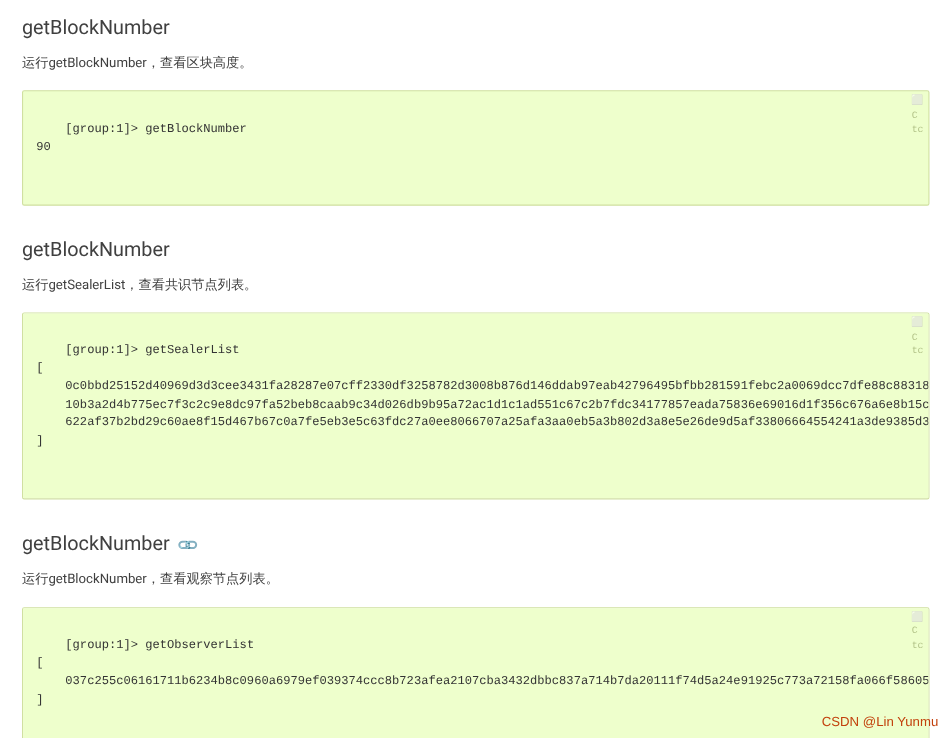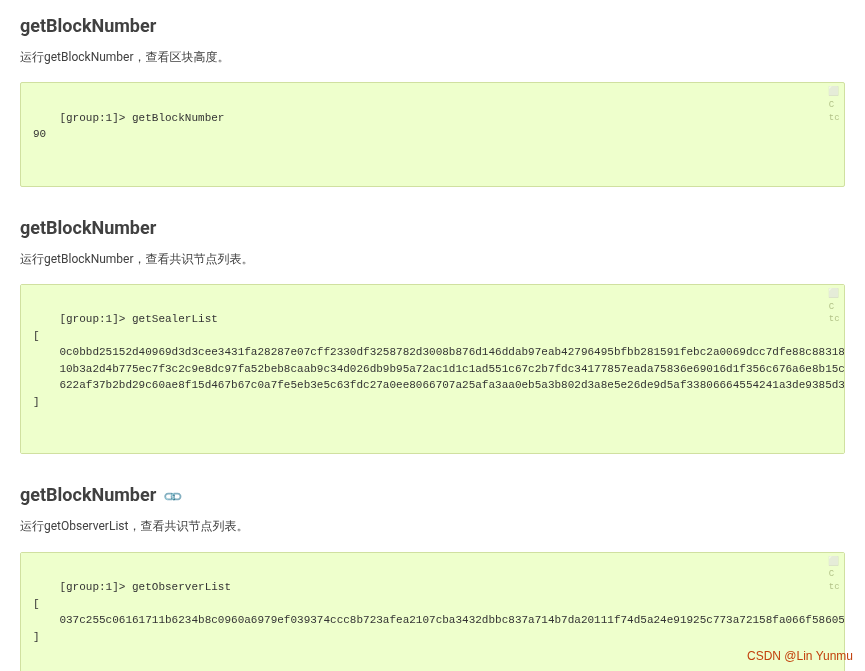--- a/index.html
+++ b/index.html
@@ -12,21 +12,21 @@
       background: #ffffff;
       color: #333;
       padding: 15px 20px;
       width: 865px;
     }
     .section {
       margin-bottom: 30px;
     }
     .section-heading {
       font-size: 18px;
-      font-weight: 700;
+      font-weight: 400;
       color: #404040;
       margin-bottom: 12px;
       display: inline-block;
     }
     .link-icon {
       color: #2980b9;
       font-size: 13px;
       margin-left: 4px;
       display: inline-block;
       vertical-align: middle;
@@ -87,42 +87,42 @@
     <div class="code-toolbar">
       <span class="toolbar-item">⬜</span>
       <span class="toolbar-item">C</span>
       <span class="toolbar-item">tc</span>
     </div>
   </div>
 </div>
 
 <div class="section">
   <h3 class="section-heading">getBlockNumber</h3>
-  <p class="section-desc">运行getBlockNumber，查看共识节点列表。</p>
+  <p class="section-desc">运行getSealerList，查看共识节点列表。</p>
   <div class="code-block">
     <span>[group:1]&gt; getSealerList
 [
     0c0bbd25152d40969d3d3cee3431fa28287e07cff2330df3258782d3008b876d146ddab97eab42796495bfbb281591febc2a0069dcc7dfe88c8831801c5b5801,
     10b3a2d4b775ec7f3c2c9e8dc97fa52beb8caab9c34d026db9b95a72ac1d1c1ad551c67c2b7fdc34177857eada75836e69016d1f356c676a6e8b15c45fc9bc34,
     622af37b2bd29c60ae8f15d467b67c0a7fe5eb3e5c63fdc27a0ee8066707a25afa3aa0eb5a3b802d3a8e5e26de9d5af33806664554241a3de9385d3b448bcd73
 ]</span>
     <div class="code-toolbar">
       <span class="toolbar-item">⬜</span>
       <span class="toolbar-item">C</span>
       <span class="toolbar-item">tc</span>
     </div>
   </div>
 </div>
 
 <div class="section">
   <h3 class="section-heading">
     <span>getBlockNumber</span>
     <span class="link-icon">🔗</span>
   </h3>
-  <p class="section-desc">运行getObserverList，查看共识节点列表。</p>
+  <p class="section-desc">运行getBlockNumber，查看观察节点列表。</p>
   <div class="code-block">
     <span>[group:1]&gt; getObserverList
 [
     037c255c06161711b6234b8c0960a6979ef039374ccc8b723afea2107cba3432dbbc837a714b7da20111f74d5a24e91925c773a72158fa066f586055379a1772
 ]</span>
     <div class="code-toolbar">
       <span class="toolbar-item">⬜</span>
       <span class="toolbar-item">C</span>
       <span class="toolbar-item">tc</span>
     </div>

